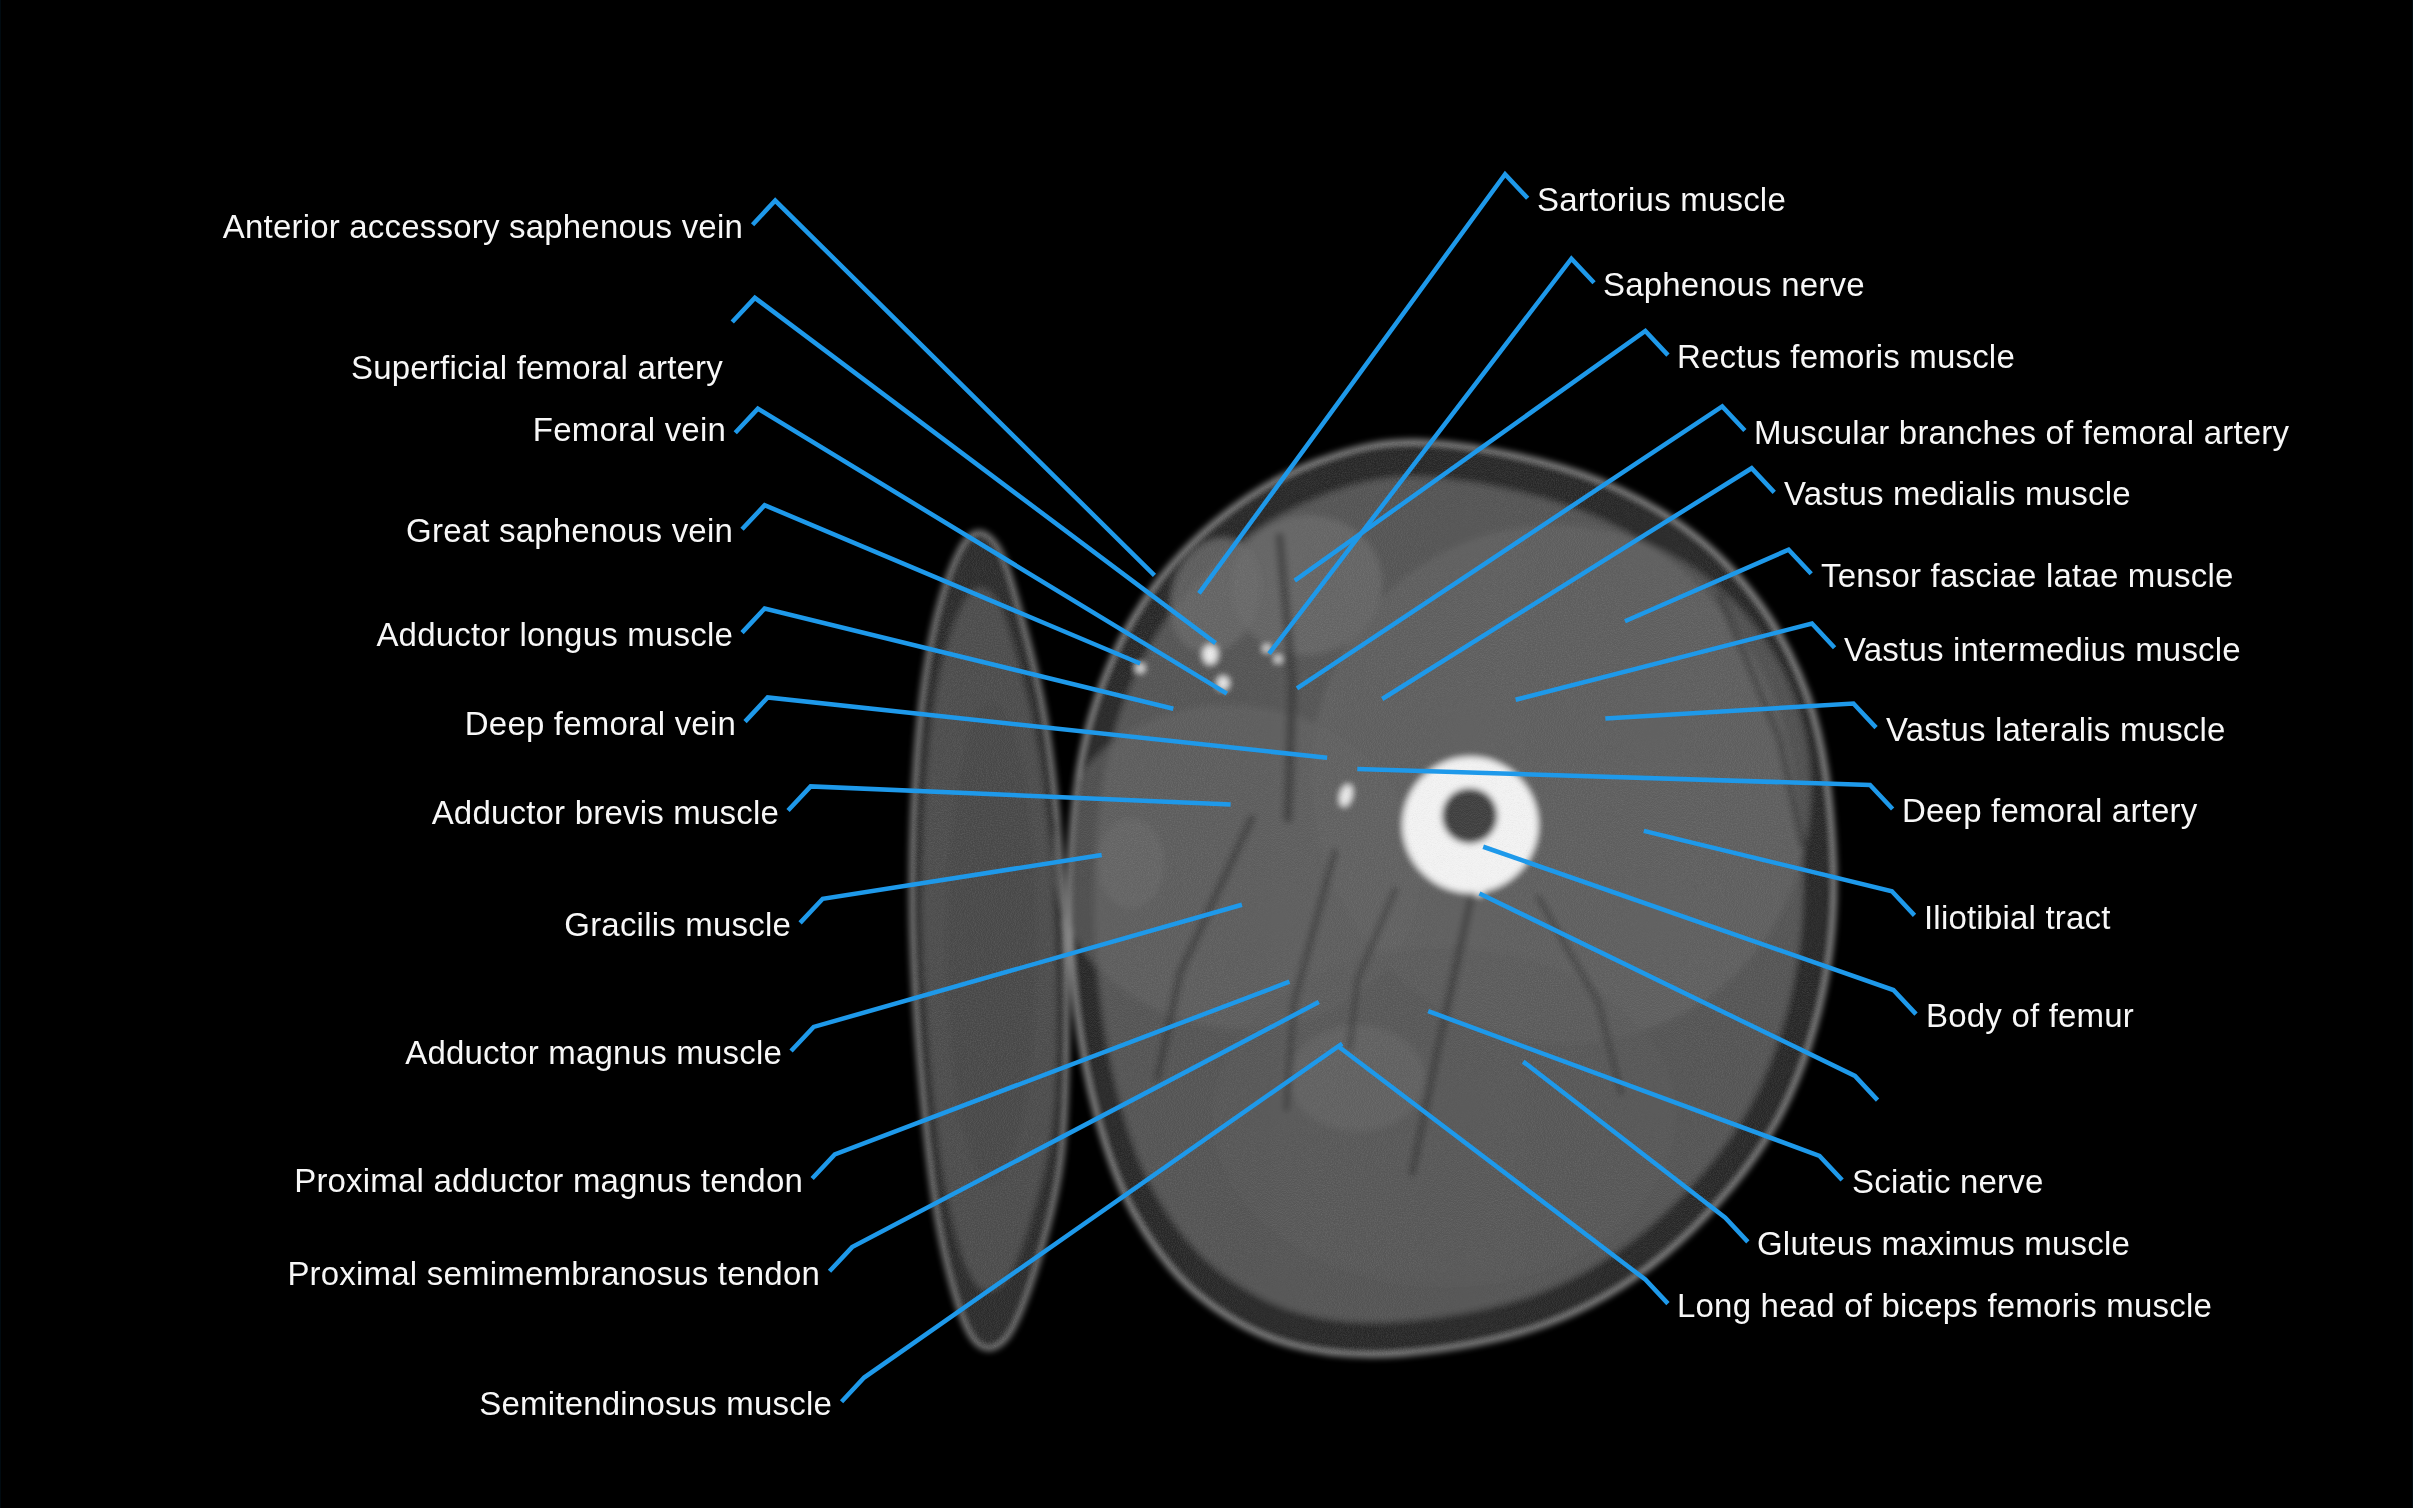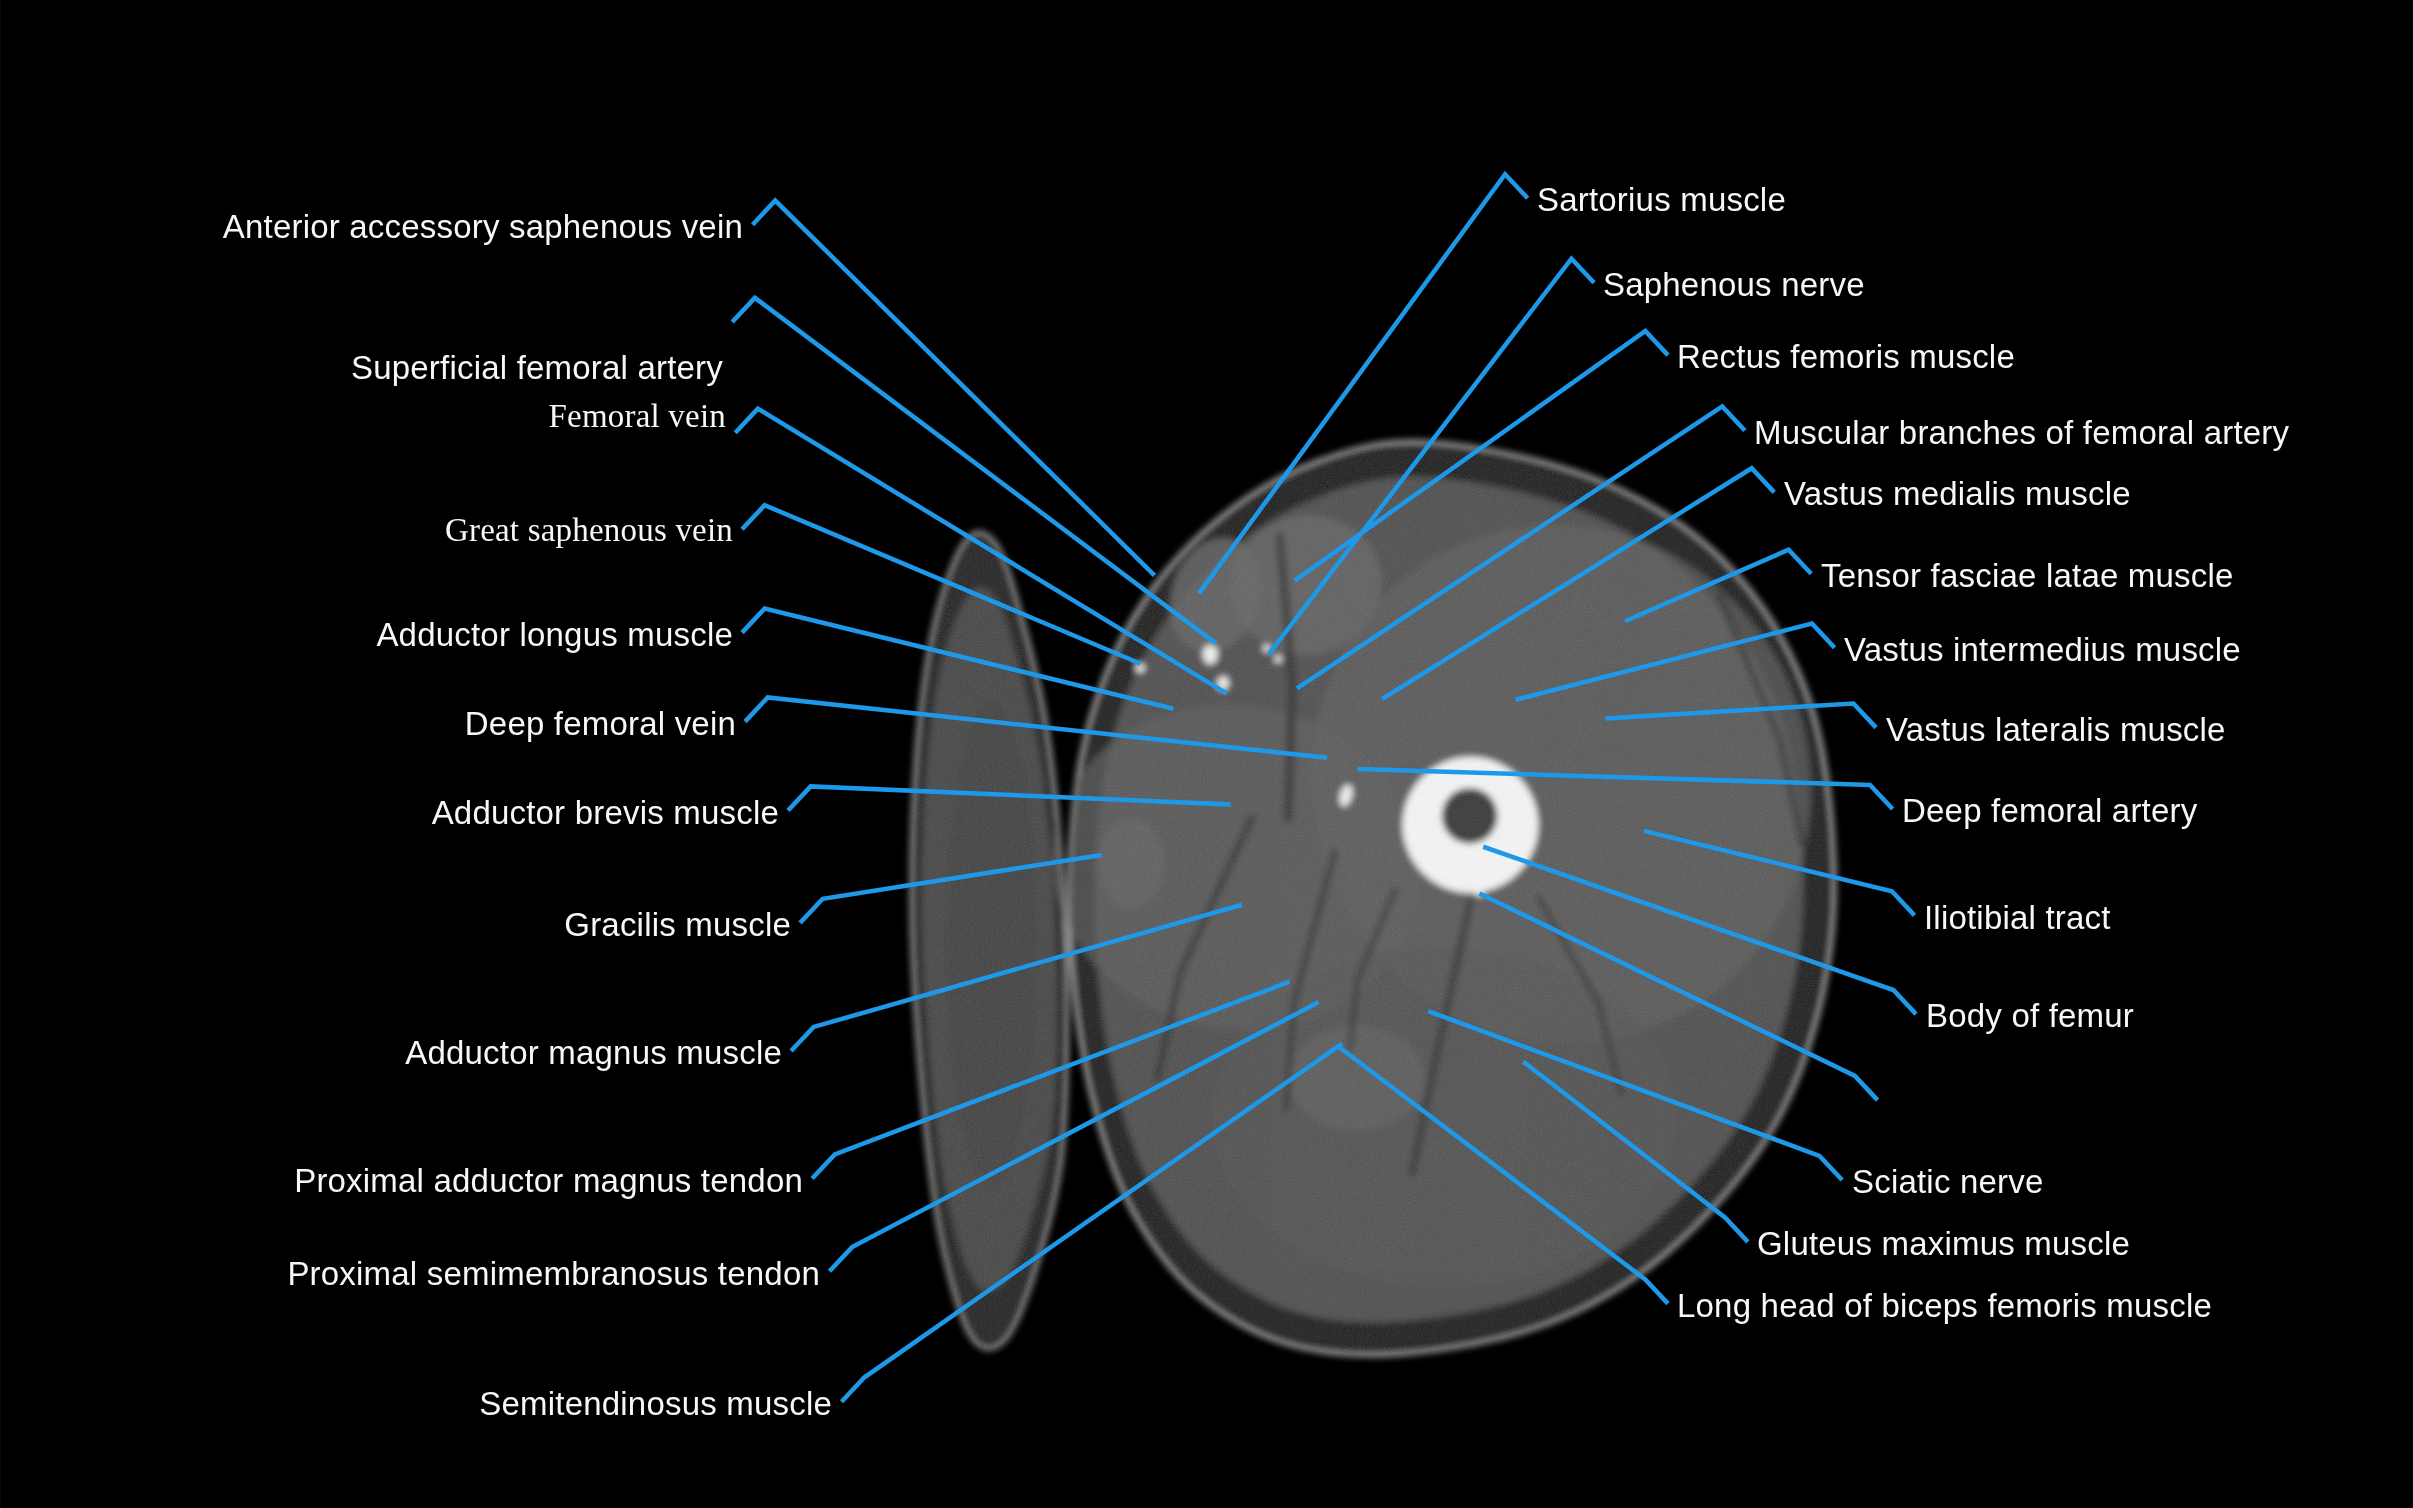--- a/index.html
+++ b/index.html
@@ -95,22 +95,22 @@
         <polyline points="1967,1123 2511,1313 2541,1345"></polyline>
         <polyline points="1962,1185 2460,1427 2490,1459"></polyline>
         <polyline points="1894,1341 2413,1533 2443,1565"></polyline>
         <polyline points="2020,1408 2288,1615 2318,1647"></polyline>
         <polyline points="1775,1388 2182,1697 2212,1729"></polyline>
       </g>
   </svg>
   <div id="labels-layer">
       <div class="anatomy-label" style="top: 207px; color: rgb(247, 247, 247); right: 1670px;">Anterior accessory saphenous vein</div>
       <div class="anatomy-label" style="top: 304px; color: rgb(247, 247, 247); right: 1690px; margin-top: 44px;">Superficial femoral artery</div>
-      <div class="anatomy-label" style="top: 397px; color: rgb(247, 247, 247); right: 1687px; font-family: Liberation Serif, serif;">Femoral vein</div>
-      <div class="anatomy-label" style="top: 511px; color: rgb(247, 247, 247); right: 1680px; font-family: Liberation Serif, serif;">Great saphenous vein</div>
+      <div class="anatomy-label" style="top: 410px; color: rgb(247, 247, 247); right: 1687px;">Femoral vein</div>
+      <div class="anatomy-label" style="top: 511px; color: rgb(247, 247, 247); right: 1680px;">Great saphenous vein</div>
       <div class="anatomy-label" style="top: 615px; color: rgb(247, 247, 247); right: 1680px;">Adductor longus muscle</div>
       <div class="anatomy-label" style="top: 704px; color: rgb(247, 247, 247); right: 1677px;">Deep femoral vein</div>
       <div class="anatomy-label" style="top: 793px; color: rgb(247, 247, 247); right: 1634px;">Adductor brevis muscle</div>
       <div class="anatomy-label" style="top: 905px; color: rgb(247, 247, 247); right: 1622px;">Gracilis muscle</div>
       <div class="anatomy-label" style="top: 1033px; color: rgb(247, 247, 247); right: 1631px;">Adductor magnus muscle</div>
       <div class="anatomy-label" style="top: 1161px; color: rgb(247, 247, 247); right: 1610px;">Proximal adductor magnus tendon</div>
       <div class="anatomy-label" style="top: 1254px; color: rgb(247, 247, 247); right: 1593px;">Proximal semimembranosus tendon</div>
       <div class="anatomy-label" style="top: 1384px; color: rgb(247, 247, 247); right: 1581px;">Semitendinosus muscle</div>
       <div class="anatomy-label" style="top: 180px; color: rgb(247, 247, 247); left: 1537px;">Sartorius muscle</div>
       <div class="anatomy-label" style="top: 265px; color: rgb(247, 247, 247); left: 1603px;">Saphenous nerve</div>

